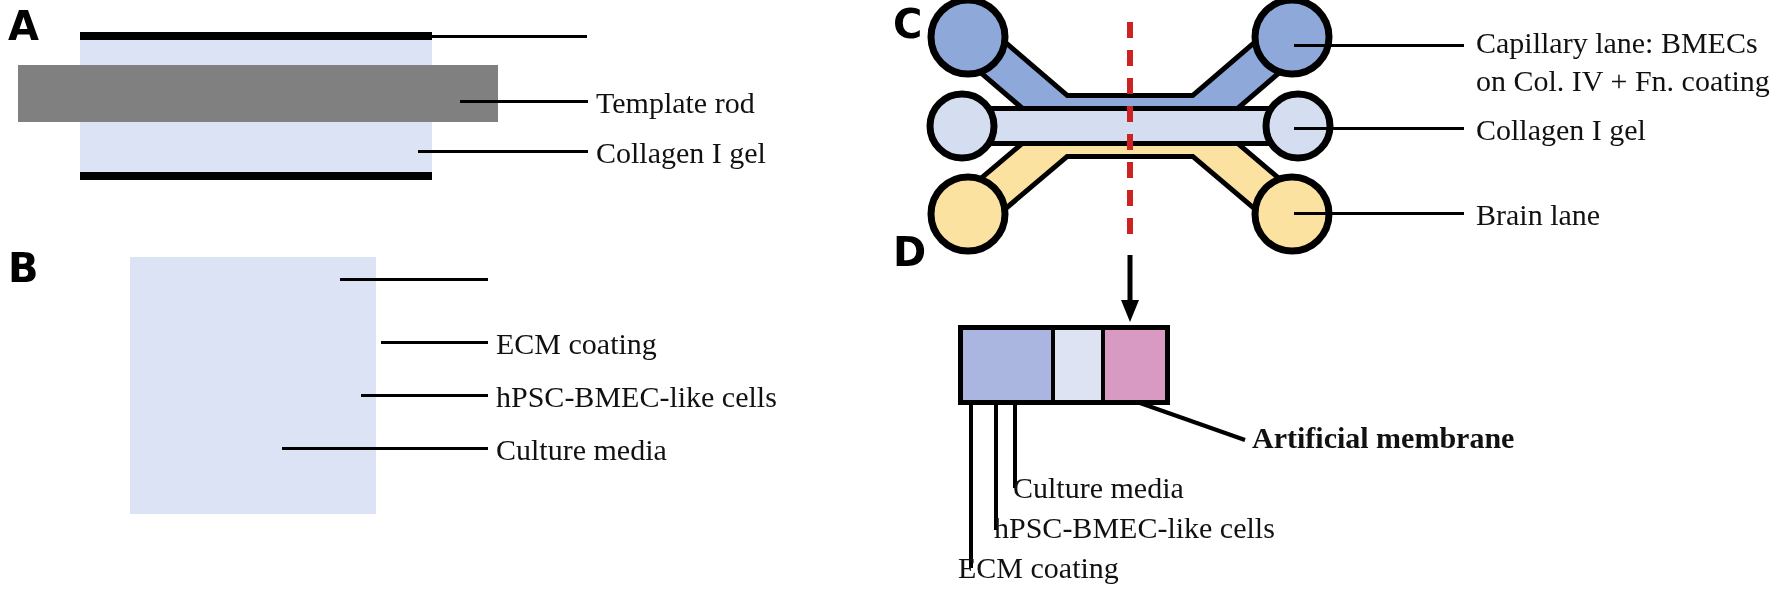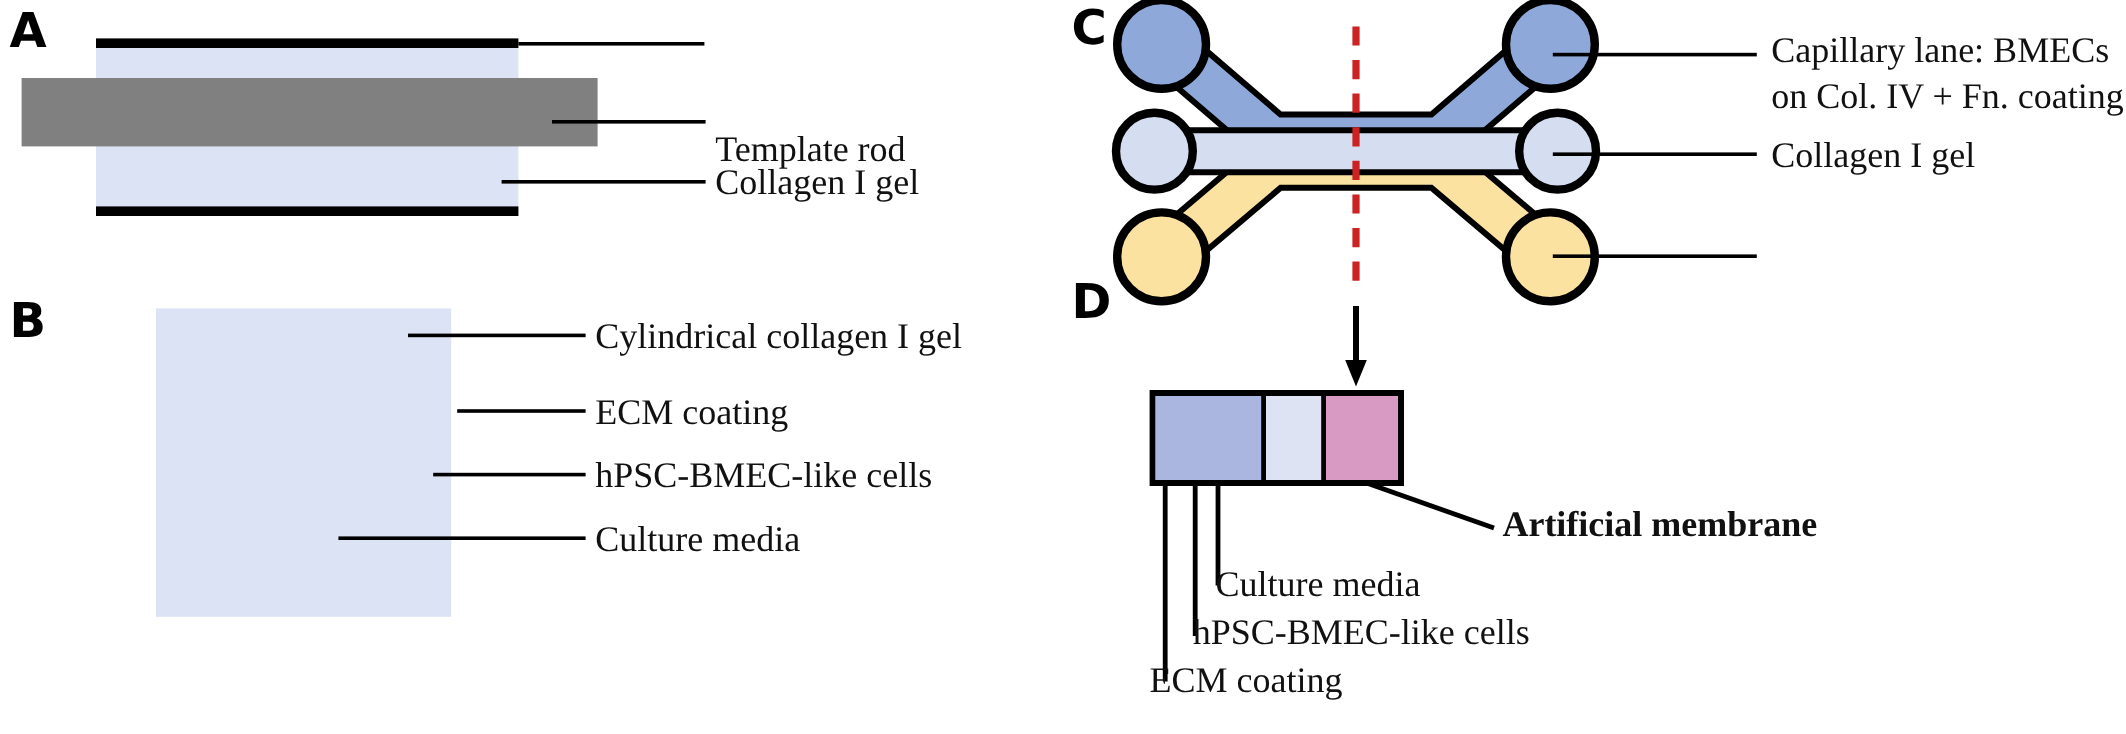--- a/index.html
+++ b/index.html
@@ -251,46 +251,46 @@
 
   <div class="a-gel" style="left:80px; top:34px; width:352px; height:144px;"></div>
   <div class="a-glass" style="left:80px; top:32px; width:352px; height:8px;"></div>
   <div class="a-glass" style="left:80px; top:172px; width:352px; height:8px;"></div>
   <div class="a-rod" style="left:18px; top:65px; width:480px; height:57px;"></div>
 
   <div class="leader" style="left:432px; top:35px; width:155px;"></div>
   <div class="leader" style="left:460px; top:100px; width:128px;"></div>
   <div class="leader" style="left:418px; top:150px; width:170px;"></div>
 
-  <div class="lbl" style="left:596px; top:85px;margin-top:22px;">Template rod</div>
+  <div class="lbl" style="left:596px; top:85px;">Template rod</div>
   <div class="lbl" style="left:596px; top:135px;">Collagen I gel</div>
 
   <div class="panel-letter" style="left:8px; top:248px;">B</div>
 
   <div class="b-square" style="left:130px; top:257px; width:246px; height:257px;"></div>
 
   <div class="leader" style="left:340px; top:278px; width:148px;"></div>
   <div class="leader" style="left:381px; top:341px; width:107px;"></div>
   <div class="leader" style="left:361px; top:394px; width:127px;"></div>
   <div class="leader" style="left:282px; top:447px; width:206px;"></div>
 
-  <div class="lbl" style="left:496px; top:263px;">Cylindrical  collagen I gel</div>
   <div class="lbl" style="left:496px; top:326px;">ECM coating</div>
   <div class="lbl" style="left:496px; top:379px;">hPSC-BMEC-like  cells</div>
   <div class="lbl" style="left:496px; top:432px;">Culture media</div>
 
   <div class="panel-letter" style="left:893px; top:4px;">C</div>
 
   <div class="leader" style="left:1294px; top:44px; width:170px;"></div>
   <div class="leader" style="left:1294px; top:127px; width:170px;"></div>
   <div class="leader" style="left:1294px; top:212px; width:170px;"></div>
 
   <div class="lbl" style="left:1476px; top:63px;">on Col. IV + Fn. coating</div>
   <div class="lbl" style="left:1476px; top:25px;">Capillary lane: BMECs</div>
   <div class="lbl" style="left:1476px; top:112px;">Collagen I gel</div>
+  <div class="lbl" style="left:1476px; top:197px;">Brain lane</div>
 
   <div class="panel-letter" style="left:893px; top:232px;">D</div>
 
   <div class="d-box" style="left:958px; top:325px; width:212px; height:80px;">
     <div class="d-cell-comp" style="width:92px;"></div>
     <div class="d-gel-comp" style="width:50px;"></div>
     <div class="d-mem-comp" style="flex:1 1 auto;"></div>
   </div>
 
   <div class="lbl" style="left:1252px; top:420px;font-weight:bold;">Artificial membrane</div>

